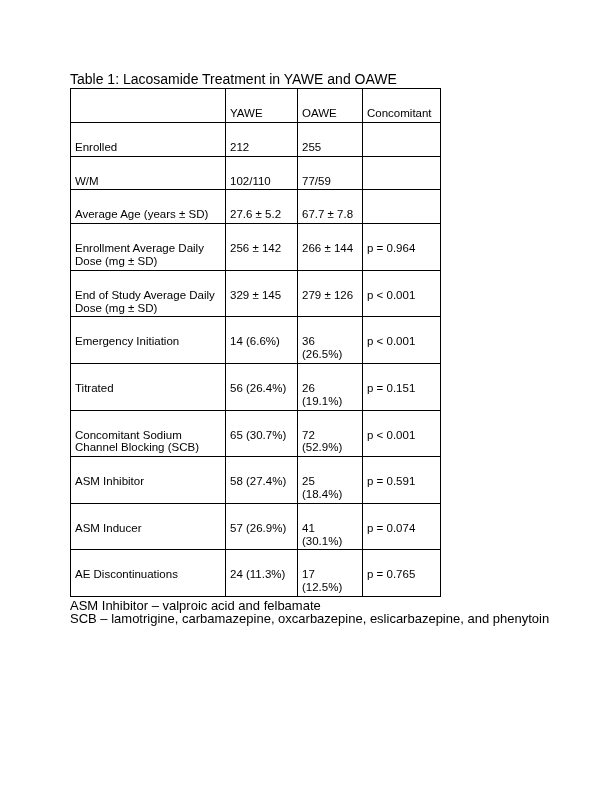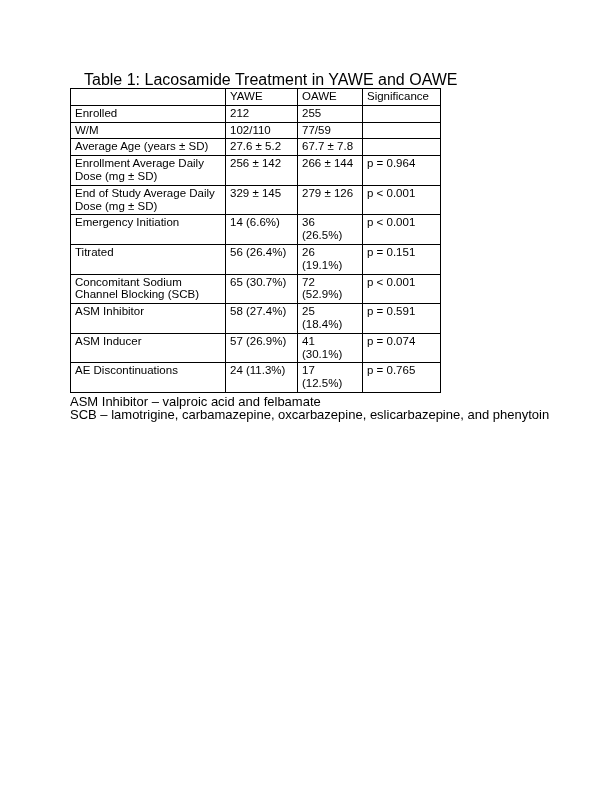--- a/index.html
+++ b/index.html
@@ -12,39 +12,38 @@
     font-family: "Liberation Sans", "DejaVu Sans", sans-serif;
     color: #000000;
     position: relative;
   }
   .content {
     position: absolute;
     left: 70px;
     top: 73px;
   }
   .table-title {
-    font-size: 16px;
+    font-size: 14px;
     line-height: 13px;
     margin-bottom: 2px;
     white-space: nowrap;
-    margin-left: 14px;
   }
   table.data-table {
     border-collapse: collapse;
     table-layout: fixed;
     width: 370px;
   }
   table.data-table th,
   table.data-table td {
     border: 1px solid #000000;
     font-size: 11.5px;
     font-weight: 400;
     text-align: left;
     vertical-align: top;
-    padding: 1px 4px 2px 4px;
+    padding: 18px 4px 2px 4px;
     line-height: 12.8px;
     overflow: hidden;
   }
   table.data-table th:first-child,
   table.data-table td:first-child {
     padding-right: 8px;
   }
   .footnotes {
     margin-top: 3px;
     font-size: 13px;
@@ -64,21 +63,21 @@
       <col style="width:155px">
       <col style="width:72px">
       <col style="width:65px">
       <col style="width:78px">
     </colgroup>
     <thead>
       <tr>
         <th></th>
         <th>YAWE</th>
         <th>OAWE</th>
-        <th>Significance</th>
+        <th>Concomitant</th>
       </tr>
     </thead>
     <tbody>
         <tr>
           <td>Enrolled</td>
           <td>212</td>
           <td>255</td>
           <td></td>
         </tr>
         <tr>

